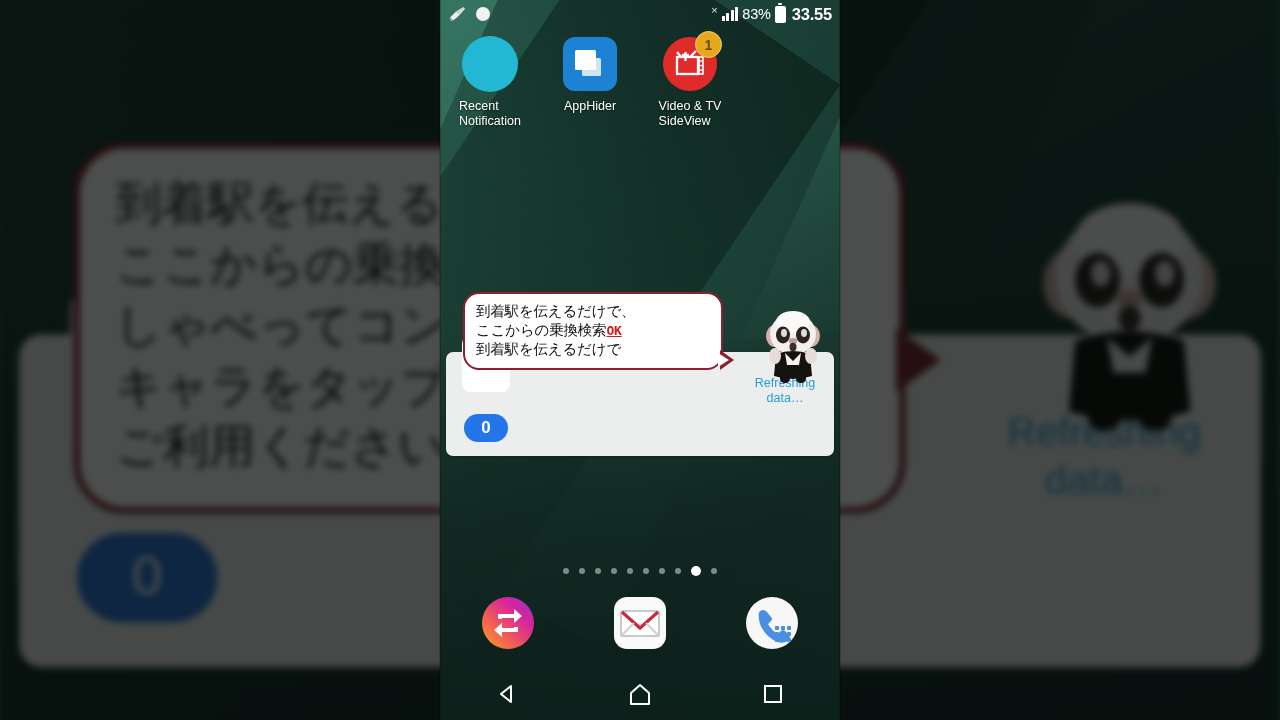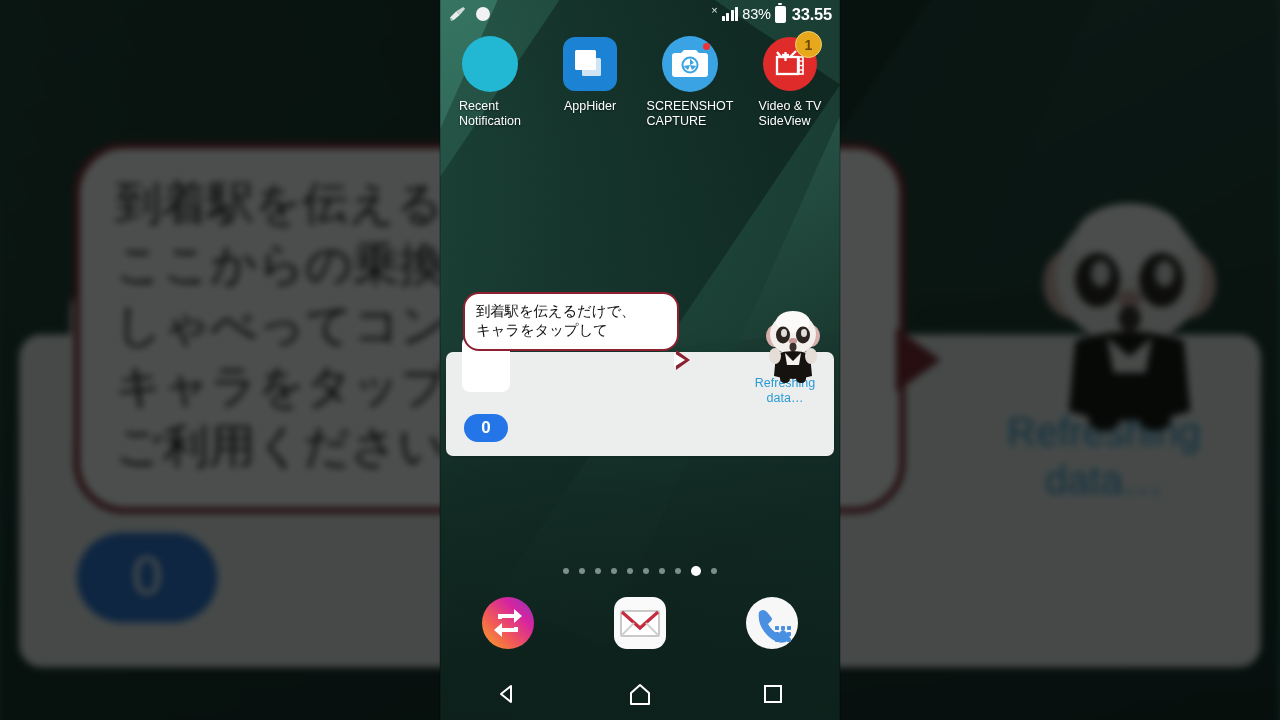--- a/index.html
+++ b/index.html
@@ -223,21 +223,21 @@
     font-size: 12.5px;
     line-height: 15px;
     z-index: 22;
     white-space: pre-line;
   }
 
   
   .bubble {
     position: absolute;
     left: 463px; top: 292px;
-    width: 216px;
+    width: 260px;
     background: #fff;
     border: 2px solid #8c2030;
     border-radius: 16px;
     padding: 8px 10px 9px 11px;
     box-sizing: border-box;
     z-index: 25;
   }
   .bubble-line {
     font-family: "DejaVu Sans", sans-serif;
     font-size: 14.5px;
@@ -423,36 +423,20 @@
           <div class="ic-apphider"></div>
           <svg style="position:absolute;left:12px;top:13px;" width="31" height="30" viewBox="0 0 31 30">
             <rect x="8" y="9" width="19" height="18" rx="1.5" fill="#cfe4f5"></rect>
             <rect x="1" y="1" width="21" height="20" rx="1.5" fill="#ffffff"></rect>
           </svg>
         </div>
         <div class="app-label">AppHider</div>
       </div>
 
 
-      <div class="app">
-        <div class="app-ic">
-          <div class="ic-screenshot"></div>
-          <svg style="position:absolute;left:10px;top:14px;" width="36" height="28" viewBox="0 0 36 28">
-            <path d="M0 6 Q0 3 3 3 L9 3 L12 0 L24 0 L27 3 L33 3 Q36 3 36 6 L36 24 Q36 27 33 27 L3 27 Q0 27 0 24 Z" fill="#ffffff"></path>
-            <circle cx="18" cy="15" r="8.5" fill="#3aa3e3"></circle>
-            <circle cx="18" cy="15" r="6.5" fill="#ffffff"></circle>
-            <path d="M18 8.5 L22 13 L18 15 Z" fill="#3aa3e3"></path>
-            <path d="M24.5 16 L20 20 L18 15 Z" fill="#3aa3e3"></path>
-            <path d="M11.5 16 L16 20 L18 15 Z" fill="#3aa3e3"></path>
-          </svg>
-          <span class="red-dot-sm"></span>
-        </div>
-        <div class="app-label">SCREENSHOT
-CAPTURE</div>
-      </div>
 
       <div class="app">
         <div class="app-ic">
           <div class="ic-video"></div>
           <svg style="position:absolute;left:12px;top:13px;" width="31" height="30" viewBox="0 0 31 30">
             <rect x="3" y="8" width="21" height="17" fill="none" stroke="#fff" stroke-width="2.3"></rect>
             <path d="M7 8 L3 3" stroke="#fff" stroke-width="2.3"></path>
             <path d="M16 8 L22 2" stroke="#fff" stroke-width="2.3"></path>
             <path d="M11.5 3 L11.5 12" stroke="#fff" stroke-width="2.3"></path>
             <path d="M8 6 L15 6" stroke="#fff" stroke-width="2.3"></path>
@@ -550,21 +534,22 @@
     <div class="widget-white-card"></div>
   </div>
 
   <div class="widget-zero">0</div>
 
   <div class="refresh-txt">Refreshing
 data…</div>
 
   <div class="bubble">
     <div class="bubble-line">到着駅を伝えるだけで、</div>
-    <div class="bubble-line">キャラをタップして</div>
+    <div class="bubble-line"><span>ここからの乗換検索</span><span class="bubble-ok">OK</span></div>
+    <div class="bubble-line">到着駅を伝えるだけで</div>
     <div class="bubble-tail"></div>
   </div>
 
   <div class="sheep">
     <svg width="62" height="78" viewBox="0 0 62 78">
       <ellipse cx="13" cy="30" rx="9" ry="11" fill="#d7b0ab"></ellipse>
       <ellipse cx="49" cy="30" rx="9" ry="11" fill="#d7b0ab"></ellipse>
       <ellipse cx="31" cy="28" rx="23" ry="21" fill="#f2efec"></ellipse>
       <ellipse cx="31" cy="16" rx="17" ry="11" fill="#fbfaf8"></ellipse>
       <ellipse cx="21" cy="29" rx="7" ry="8.5" fill="#2b2320"></ellipse>

